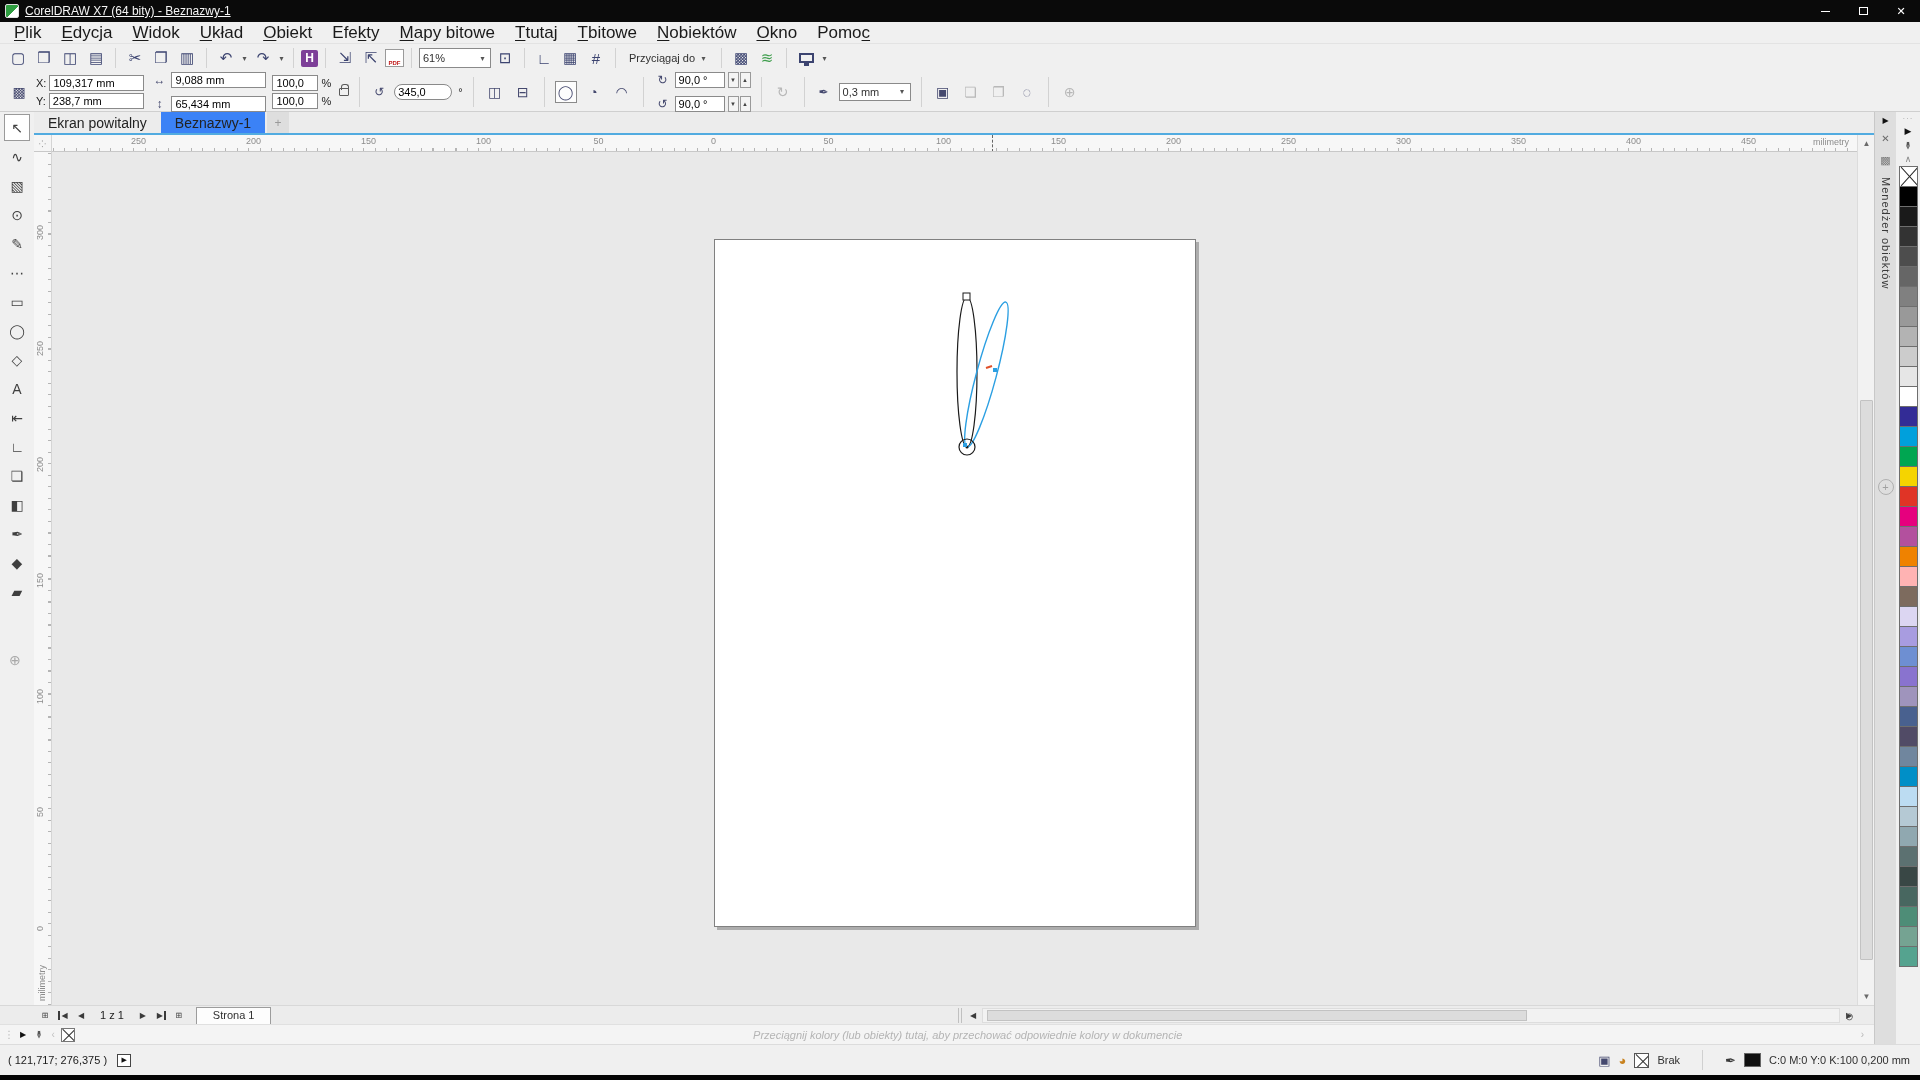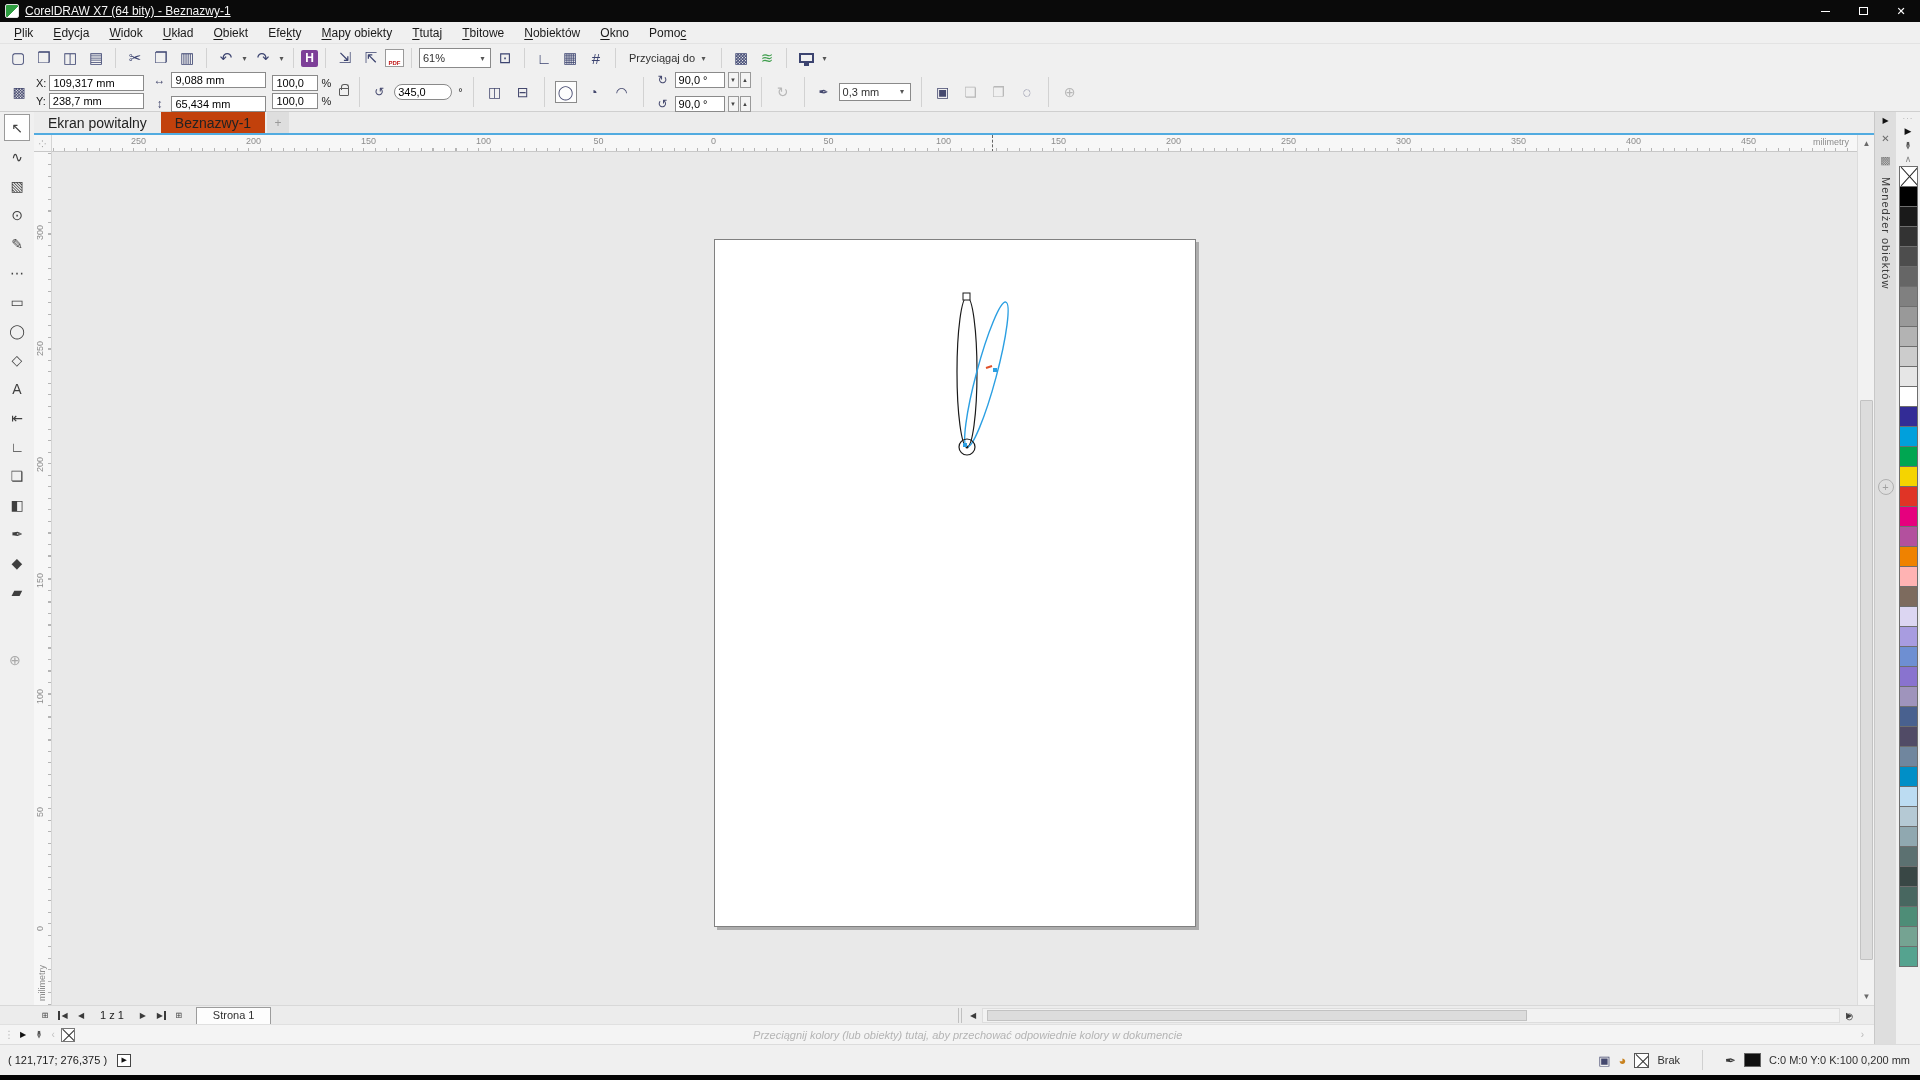--- a/index.html
+++ b/index.html
@@ -11,21 +11,21 @@
   #titlebar { left:0; top:0; width:1920px; height:22px; background:#0a0a0a; color:#fff; display:flex; align-items:center; }
   #app-icon { width:14px; height:14px; margin:0 6px 0 5px; background:linear-gradient(135deg,#2f9e41 0 55%,#ffffff 55%); border-radius:2px; border:1px solid #e0e0e0; }
   #title-text { font-size:12px; color:#f5f5f5;text-decoration:underline; }
   #win-controls { margin-left:auto; display:flex; height:100%; }
   .winbtn { width:38px; height:100%; display:flex; align-items:center; justify-content:center; color:#fff; font-size:11px; }
   #min-glyph { width:9px; height:1px; background:#fff; display:inline-block; }
   #restore-glyph { width:9px; height:8px; border:1px solid #fff; display:inline-block; }
 
   
   #menubar { left:0; top:22px; width:1920px; height:22px; background:#f0f0f0; border-bottom:1px solid #e3e3e3; display:flex; align-items:center; padding-left:4px; }
-  .mi { padding:3px 10px; font-size:12px; color:#1a1a1a; cursor:default; }
+  .mi { padding:3px 10px; font-size:17px; color:#1a1a1a; cursor:default; }
   .mi u { text-underline-offset:2px; }
 
   
   #stdbar { left:0; top:44px; width:1920px; height:28px; background:#f0f0f0; display:flex; align-items:center; padding-left:6px; gap:2px; }
   .tbi { width:24px; height:24px; display:flex; align-items:center; justify-content:center; font-size:15px; color:#3c4470; border-radius:2px; }
   .tbsep { width:1px; height:20px; background:#d2d2d2; margin:0 5px; }
   .caret { font-size:8px; color:#555; width:9px; text-align:center; }
   #connect-icon { width:17px; height:17px; background:#7d3f98; color:#fff; font-weight:bold; font-size:12px; display:flex; align-items:center; justify-content:center; border-radius:2px; }
   #pdf-icon { width:19px; height:18px; border:1px solid #9a9a9a; background:#fff; color:#c01818; font-size:6px; font-weight:bold; display:flex; align-items:flex-end; justify-content:center; }
   #zoom-combo { width:72px; height:20px; background:#fff; border:1px solid #8a8a8a; display:flex; align-items:center; padding:0 3px; }
@@ -49,21 +49,21 @@
   #lock-icon { width:10px; height:8px; border:1px solid #5a5a5a; border-radius:1px; position:relative; margin-left:2px; }
   #lock-icon:before { content:""; position:absolute; left:1px; top:-5px; width:6px; height:5px; border:1px solid #5a5a5a; border-bottom:none; border-radius:3px 3px 0 0; }
   .spin { display:flex; flex-direction:row; gap:1px; }
   .spin span { width:11px; height:16px; border:1px solid #9a9a9a; background:#f4f4f4; font-size:6px; display:flex; align-items:center; justify-content:center; color:#444; }
   #outline-combo { width:72px; height:18px; border:1px solid #8a8a8a; background:#fff; display:flex; align-items:center; padding:0 3px; }
   #outline-combo .val { flex:1; }
 
   
   #tabrow { left:0; top:112px; width:1874px; height:23px; background:#ececec; border-bottom:2px solid #51abe0; display:flex; align-items:flex-end; padding-left:34px; }
   .doctab { padding:3px 14px; font-size:14px; color:#222; height:21px; }
-  .doctab.active { background:#c2410c; }
+  .doctab.active { background:#3b82f6; }
   #new-doc-tab { width:22px; height:21px; display:flex; align-items:center; justify-content:center; color:#9a9a9a; font-size:12px; background:#dedede; margin-left:2px; }
 
   
   #toolbox { left:0; top:112px; width:34px; height:893px; background:#f0f0f0; display:flex; flex-direction:column; align-items:center; padding-top:2px; }
   .tool { width:26px; height:27px; display:flex; align-items:center; justify-content:center; margin-bottom:2px; color:#3f3f3f; }
   .tool .tg { font-size:14px; }
   .tool[data-selected="true"] { background:#fff; border:1px solid #9a9a9a; }
   #toolbox-customize { margin-top:12px; color:#a8a8a8; font-size:14px; }
 
   
@@ -168,21 +168,21 @@
     <span class="mi"><span></span><u>E</u><span>dycja</span></span>
 
     <span class="mi"><span></span><u>W</u><span>idok</span></span>
 
     <span class="mi"><span></span><u>U</u><span>kład</span></span>
 
     <span class="mi"><span></span><u>O</u><span>biekt</span></span>
 
     <span class="mi"><span>Efe</span><u>k</u><span>ty</span></span>
 
-    <span class="mi"><span></span><u>M</u><span>apy obiekty</span></span>
+    <span class="mi"><span></span><u>M</u><span>apy bitowe</span></span>
 
     <span class="mi"><span></span><u>T</u><span>tutaj</span></span>
 
     <span class="mi"><span></span><u>T</u><span>bitowe</span></span>
 
     <span class="mi"><span></span><u>N</u><span>obiektów</span></span>
 
     <span class="mi"><span></span><u>O</u><span>kno</span></span>
 
     <span class="mi"><span>Pomo</span><u>c</u><span></span></span>

